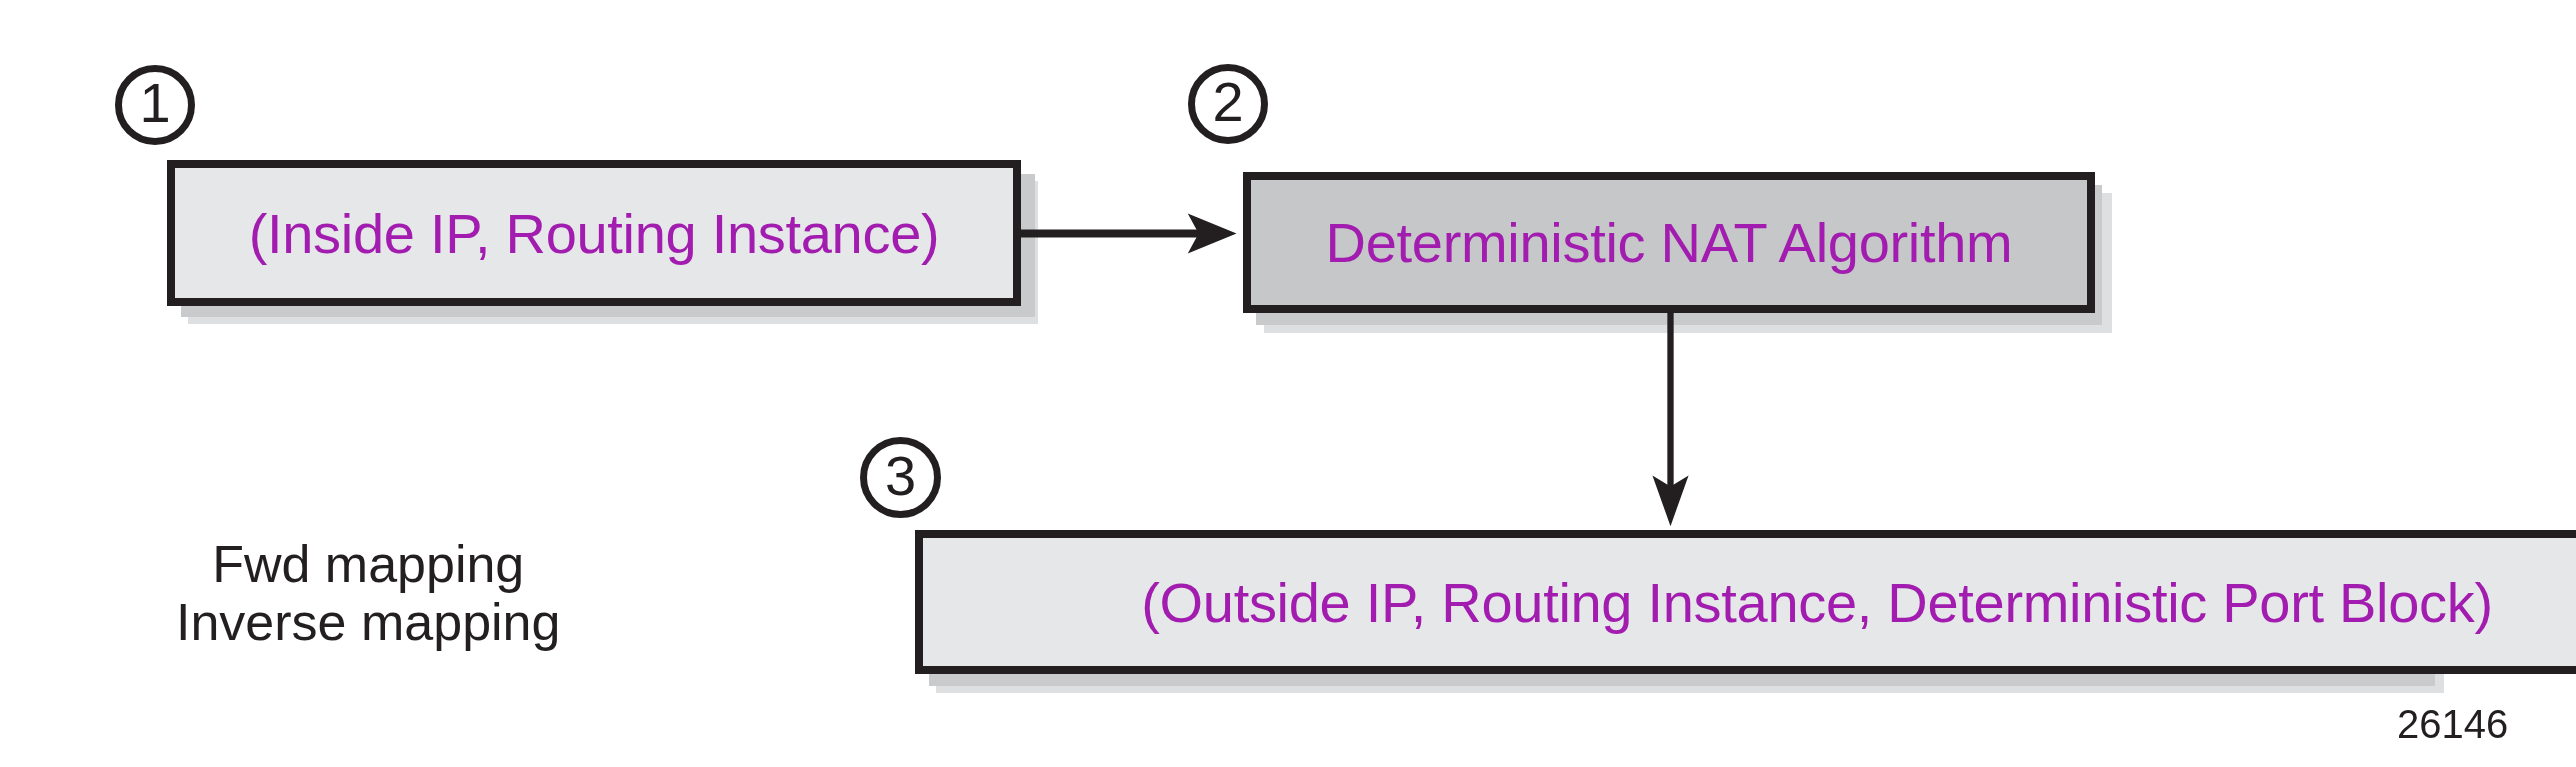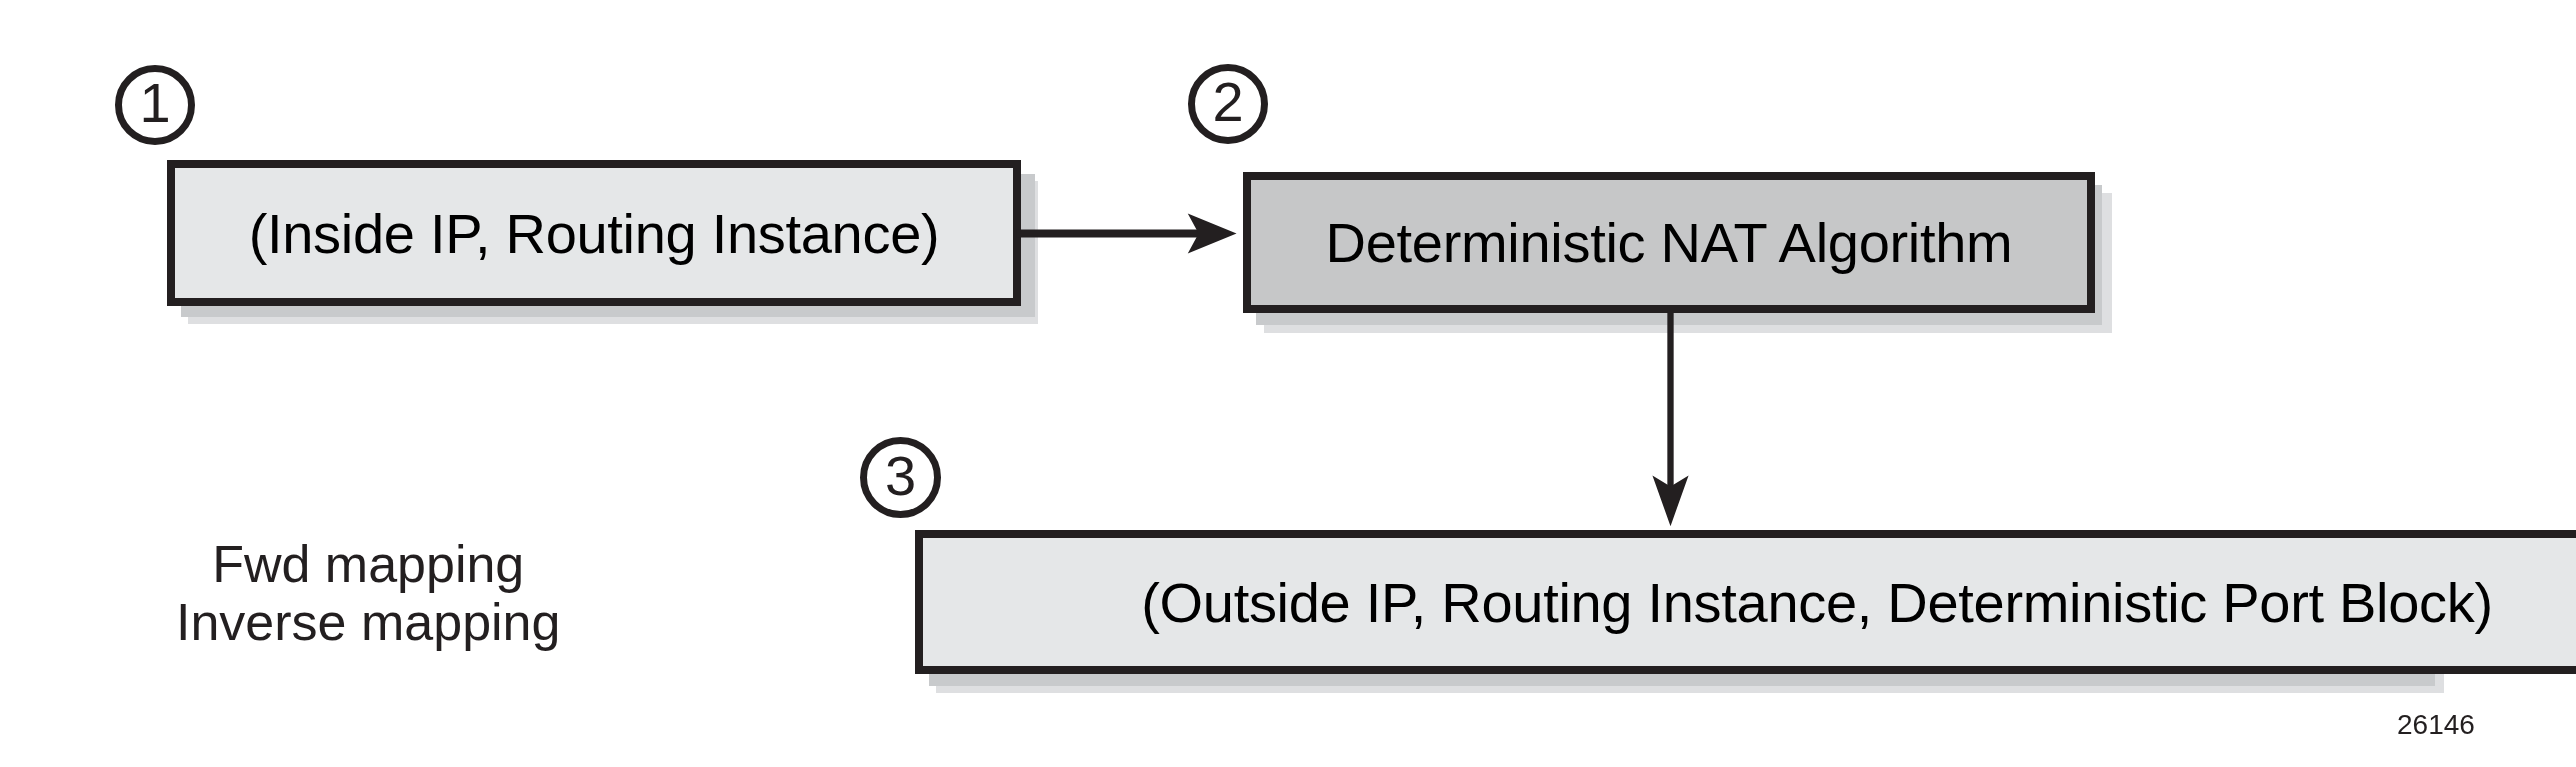--- a/index.html
+++ b/index.html
@@ -46,21 +46,21 @@
     position: absolute;
     box-sizing: border-box;
     border: 8.1px solid #231f20;
     display: flex;
     align-items: center;
     justify-content: center;
     z-index: 4;
   }
   .node .node-label {
     font-family: "Liberation Sans", sans-serif;
-    color: #000000;
+    color: #a21caf;
     white-space: nowrap;
     letter-spacing: -0.3px;
   }
   .node.light { background: #e5e7e8; }
   .node.dark  { background: #c6c7c8; }
 
   
   .shadow-outer, .shadow-inner {
     position: absolute;
     z-index: 2;
@@ -86,21 +86,21 @@
   #mapping-notes {
     left: 176px;
     top: 535px;
     font-size: 52px;
     line-height: 58px;
     text-align: center;
   }
   #figure-number {
     left: 2397px;
     top: 703px;
-    font-size: 28px;
+    font-size: 40px;
     line-height: 43px;
   }
 </style>
 </head>
 <body>
 
 <div id="canvas">
 
   <div class="callout" style="left:115px; top:65px; width:80px; height:80px;">
     <span>1</span>

